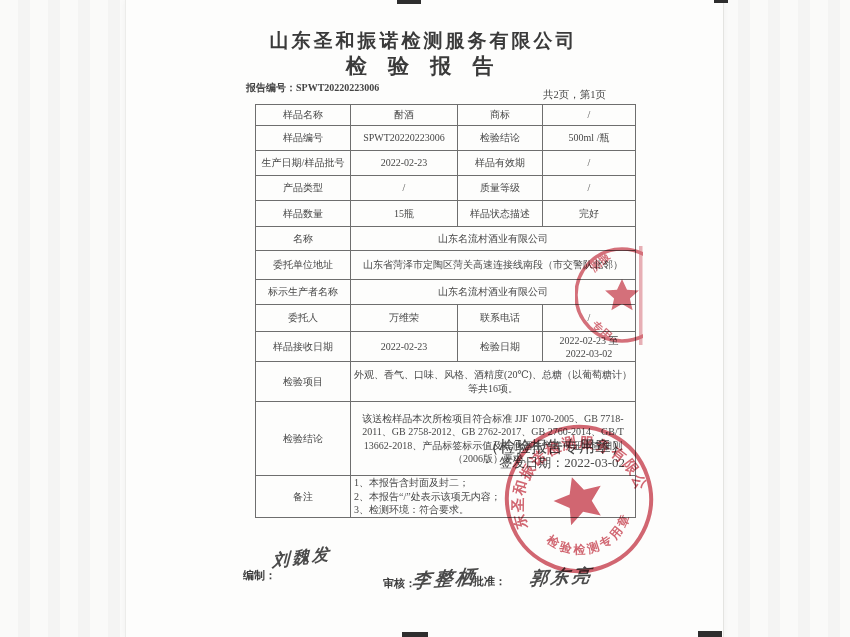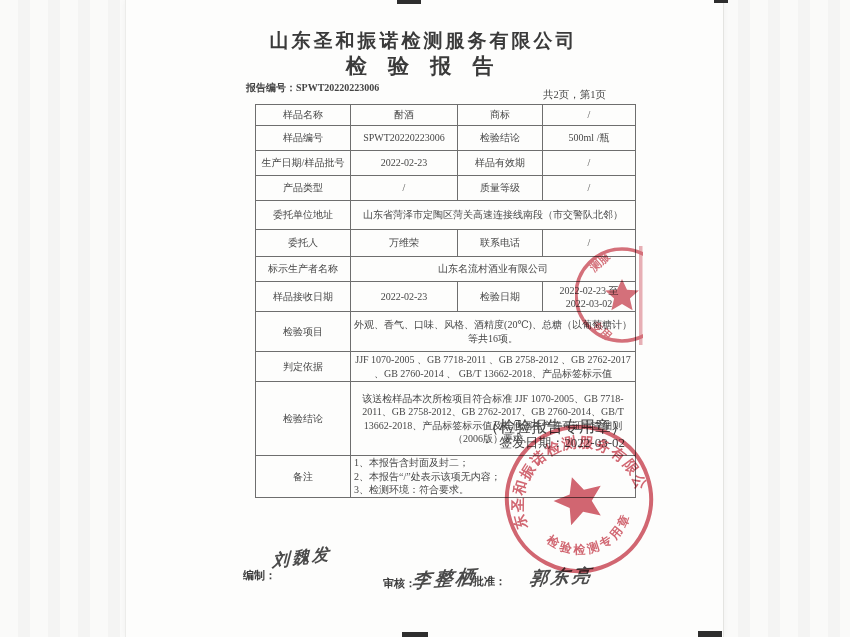--- a/index.html
+++ b/index.html
@@ -104,50 +104,56 @@
       <td>2022-02-23</td>
       <td>样品有效期</td>
       <td>/</td>
     </tr>
     <tr style="height:25px">
       <td>产品类型</td>
       <td>/</td>
       <td>质量等级</td>
       <td>/</td>
     </tr>
+    <tr style="height:26px">
+      <td>样品数量</td>
+      <td>15瓶</td>
+      <td>样品状态描述</td>
+      <td>完好</td>
+    </tr>
+    <tr style="height:24px">
+      <td>名称</td>
+      <td colspan="3">山东名流村酒业有限公司</td>
+    </tr>
     <tr style="height:29px">
       <td>委托单位地址</td>
       <td colspan="3">山东省菏泽市定陶区菏关高速连接线南段（市交警队北邻）</td>
+    </tr>
+    <tr style="height:25px">
+      <td>标示生产者名称</td>
+      <td colspan="3">山东名流村酒业有限公司</td>
     </tr>
     <tr style="height:27px">
       <td>委托人</td>
       <td>万维荣</td>
       <td>联系电话</td>
       <td>/</td>
-    </tr>
-    <tr style="height:25px">
-      <td>标示生产者名称</td>
-      <td colspan="3">山东名流村酒业有限公司</td>
     </tr>
     <tr style="height:30px">
       <td>样品接收日期</td>
       <td>2022-02-23</td>
       <td>检验日期</td>
       <td class="two-line">
         <span>2022-02-23 至</span>
         <span>2022-03-02</span>
       </td>
     </tr>
     <tr style="height:40px">
       <td>检验项目</td>
       <td colspan="3" class="lt">外观、香气、口味、风格、酒精度(20℃)、总糖（以葡萄糖计）等共16项。</td>
-    </tr>
-    <tr style="height:30px">
-      <td>判定依据</td>
-      <td colspan="3" class="lt">JJF 1070-2005 、GB 7718-2011 、GB 2758-2012 、GB 2762-2017 、GB 2760-2014 、 GB/T 13662-2018、产品标签标示值</td>
     </tr>
     <tr style="height:74px">
       <td>检验结论</td>
       <td colspan="3" class="concl">
         <span>该送检样品本次所检项目符合标准 JJF 1070-2005、GB 7718-2011、GB 2758-2012、GB 2762-2017、GB 2760-2014、GB/T 13662-2018、产品标签标示值及其他酒生产许可证审查细则（2006版）要求。</span>
         <span class="concl-note">（检验报告专用章）</span>
         <span class="concl-date">签发日期：2022-03-02</span>
       </td>
     </tr>
     <tr style="height:38px">

